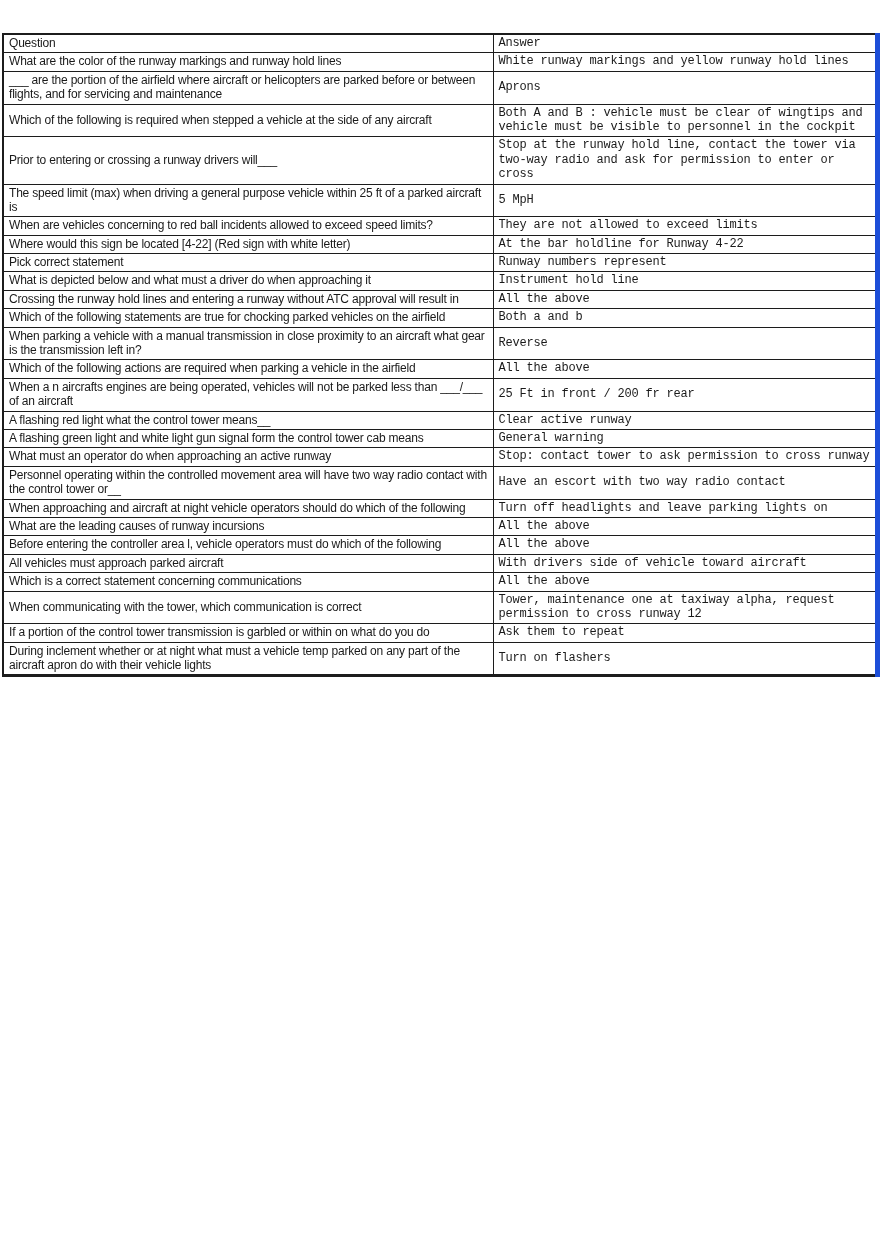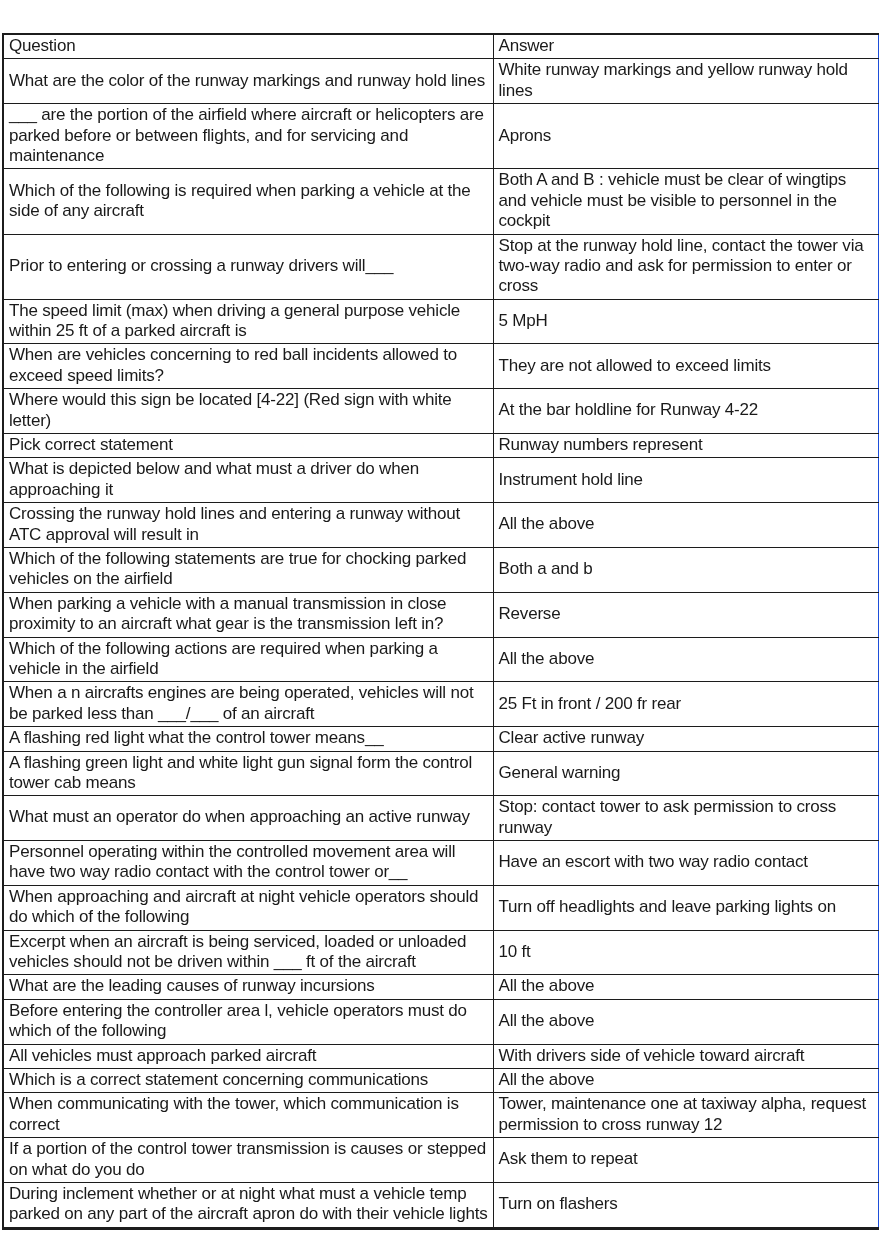--- a/index.html
+++ b/index.html
@@ -14,37 +14,38 @@
     color: #1a1a1a;
     overflow: hidden;
   }
   .table-wrap {
     margin: 33px 0 0 2px;
   }
   table.qa {
     border-collapse: collapse;
     width: 875px;
     table-layout: fixed;
-    font-size: 17px;
+    font-size: 12px;
     line-height: 1.2;
     letter-spacing: -0.2px;
   }
   table.qa col.q-col { width: 490px; }
   table.qa col.a-col { width: 385px; }
   table.qa td, table.qa th {
     border: 1.5px solid #1c1c1c;
     font-weight: normal;
     text-align: left;
     vertical-align: middle;
     padding: 1px 4px 2px 5px;
     word-wrap: break-word;
   }
   
   table.qa td:last-child, table.qa th:last-child {
-    border-right: 1px solid #1d4ed8;
+    border-right: 6px solid #1d4ed8;
+    font-family: Liberation Mono, monospace;
   }
   table.qa tr:last-child td {
     border-bottom: 3px solid #1c1c1c;
   }
   table.qa thead th {
     border-top: 2px solid #1c1c1c;
   }
   table.qa td:first-child, table.qa th:first-child {
     border-left: 2px solid #1c1c1c;
   }
@@ -69,21 +70,21 @@
     <td>What are the color of the runway markings and runway hold lines</td>
     <td>White runway markings and yellow runway hold lines</td>
   </tr>
 
   <tr>
     <td>___ are the portion of the airfield where aircraft or helicopters are parked before or between flights, and for servicing and maintenance</td>
     <td>Aprons</td>
   </tr>
 
   <tr>
-    <td>Which of the following is required when parking a vehicle at the side of any aircraft</td>
+    <td>Which of the following is required when stepped a vehicle at the side of any aircraft</td>
     <td>Both A and B : vehicle must be clear of wingtips and vehicle must be visible to personnel in the cockpit</td>
   </tr>
 
   <tr>
     <td>Prior to entering or crossing a runway drivers will___</td>
     <td>Stop at the runway hold line, contact the tower via two-way radio and ask for permission to enter or cross</td>
   </tr>
 
   <tr>
     <td>The speed limit (max) when driving a general purpose vehicle within 25 ft of a parked aircraft is</td>
@@ -154,24 +155,20 @@
   <tr>
     <td>Personnel operating within the controlled movement area will have two way radio contact with the control tower or__</td>
     <td>Have an escort with two way radio contact</td>
   </tr>
 
   <tr>
     <td>When approaching and aircraft at night vehicle operators should do which of the following</td>
     <td>Turn off headlights and leave parking lights on</td>
   </tr>
 
-  <tr>
-    <td>Excerpt when an aircraft is being serviced, loaded or unloaded vehicles should not be driven within ___ ft of the aircraft</td>
-    <td>10 ft</td>
-  </tr>
 
 
   <tr>
     <td>What are the leading causes of runway incursions</td>
     <td>All the above</td>
   </tr>
 
   <tr>
     <td>Before entering the controller area l, vehicle operators must do which of the following</td>
     <td>All the above</td>
@@ -186,21 +183,21 @@
     <td>Which is a correct statement concerning communications</td>
     <td>All the above</td>
   </tr>
 
   <tr>
     <td>When communicating with the tower, which communication is correct</td>
     <td>Tower, maintenance one at taxiway alpha, request permission to cross runway 12</td>
   </tr>
 
   <tr>
-    <td>If a portion of the control tower transmission is causes or stepped on what do you do</td>
+    <td>If a portion of the control tower transmission is garbled or within on what do you do</td>
     <td>Ask them to repeat</td>
   </tr>
 
   <tr>
     <td>During inclement whether or at night what must a vehicle temp parked on any part of the aircraft apron do with their vehicle lights</td>
     <td>Turn on flashers</td>
   </tr>
 </tbody>
   </table>
 </div>

